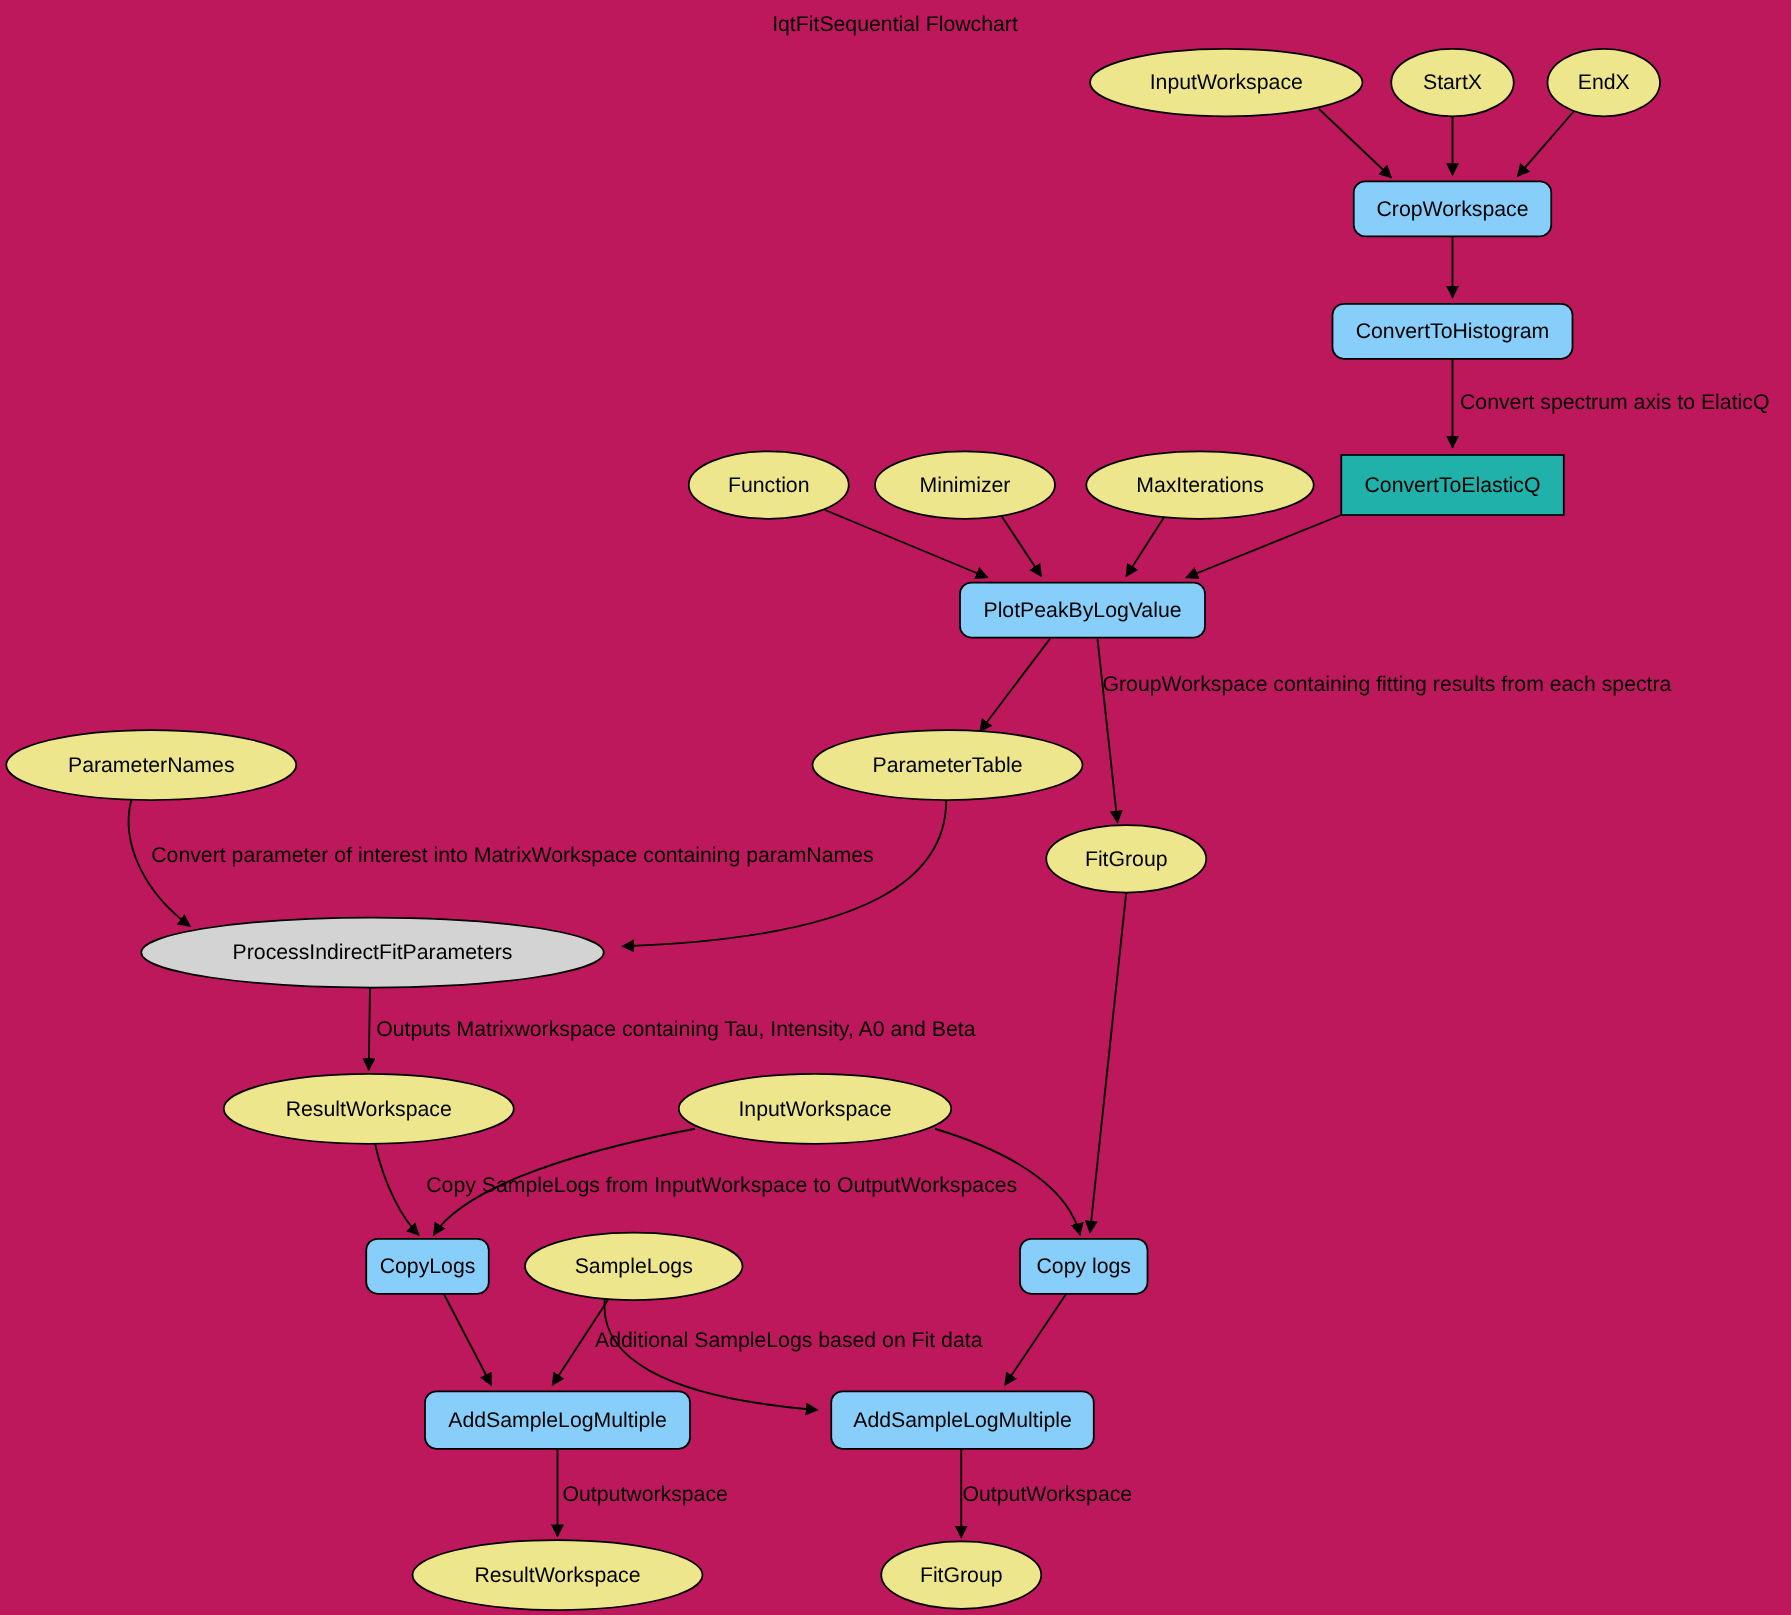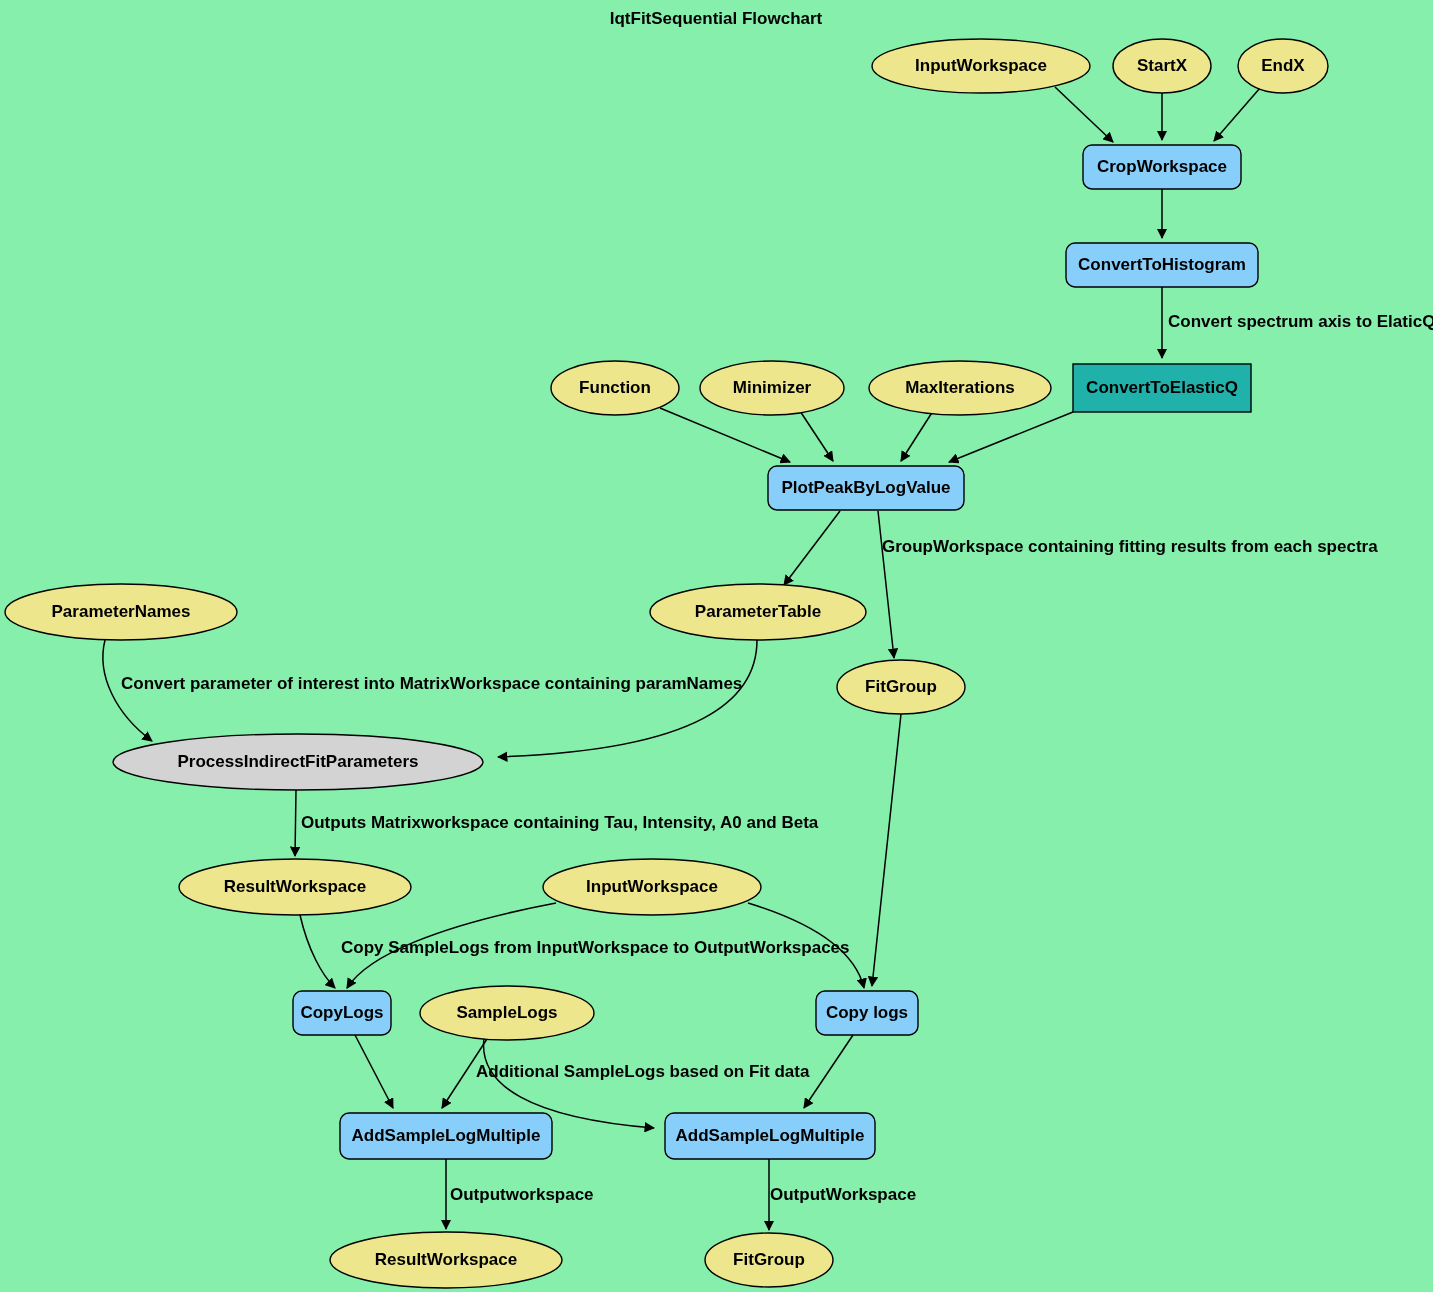--- a/index.html
+++ b/index.html
@@ -4,23 +4,22 @@
 <style>
   html, body {
     margin: 0;
     padding: 0;
     background: #ffffff;
   }
   #canvas {
     position: relative;
     width: 1433px;
     height: 1292px;
-    background: #86efac;
-    font-family: "Liberation Sans", sans-serif;
-    font-weight: bold;
+    background: #be185d;
+    font-family: "Liberation Sans", sans-serif;
   }
   svg#flow {
     position: absolute;
     top: 0; left: 0;
     width: 1433px;
     height: 1292px;
   }
   .node-ellipse {
     stroke: #000000;
     stroke-width: 1.4;

